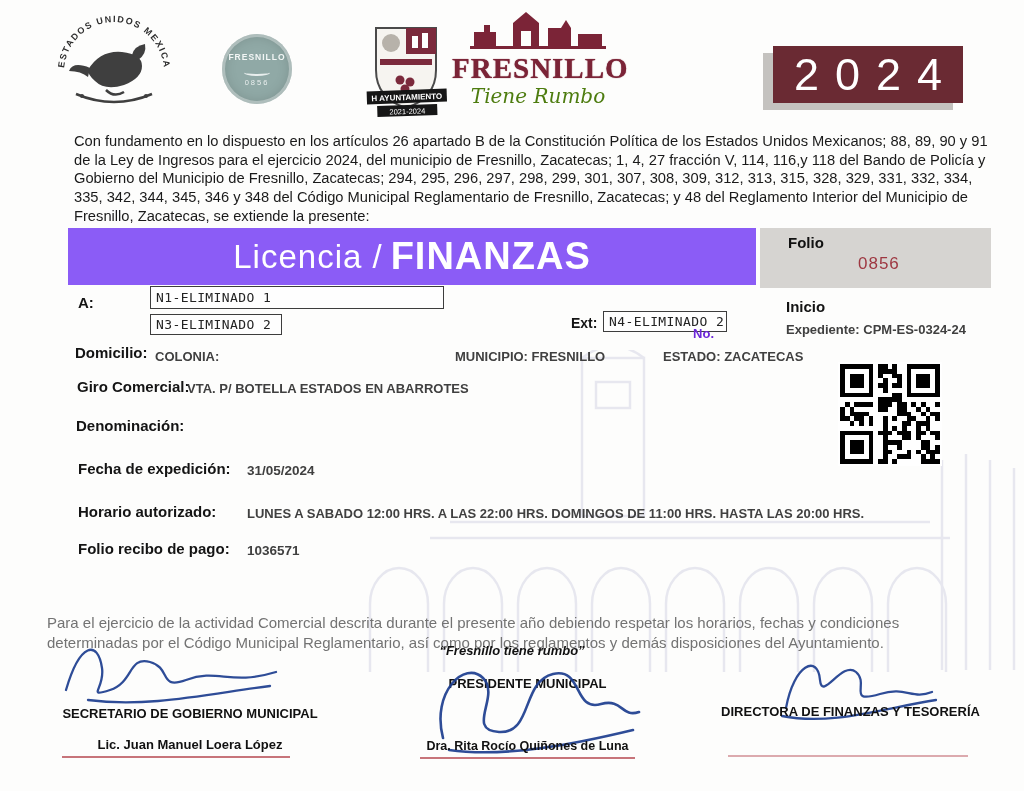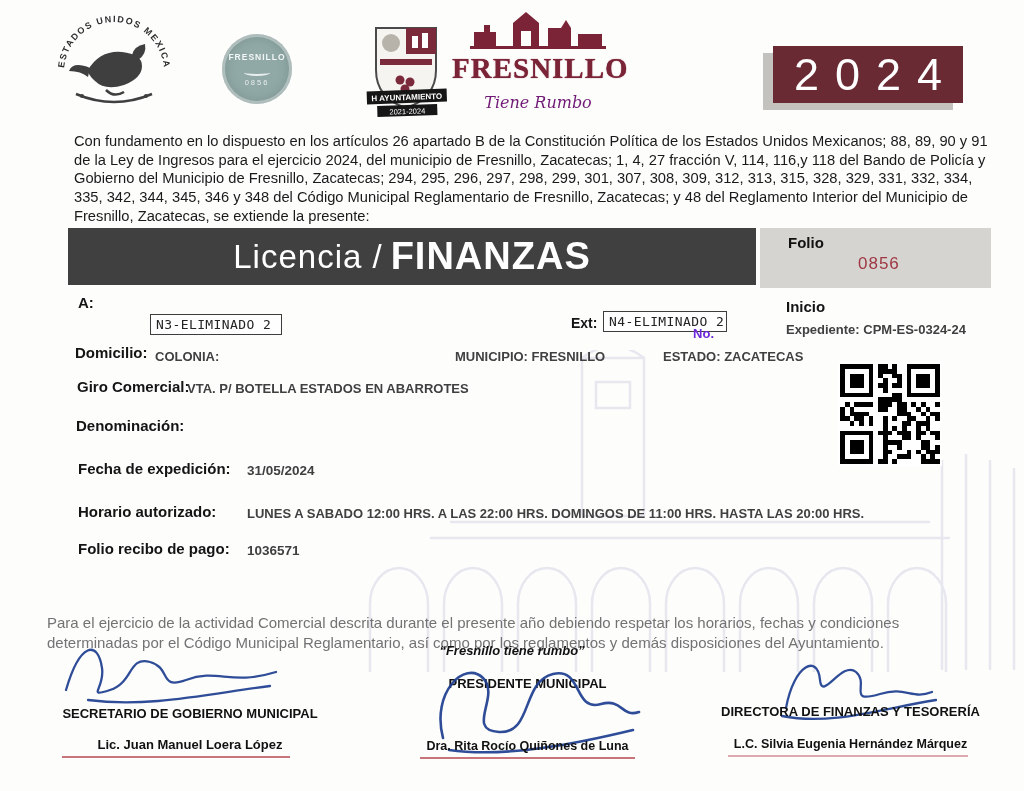--- a/index.html
+++ b/index.html
@@ -19,29 +19,29 @@
   .seal{position:absolute;left:222px;top:34px;width:70px;height:70px;border-radius:50%;
         background:#90a9a6;display:flex;flex-direction:column;align-items:center;justify-content:center;
         box-shadow:inset 0 0 0 3px rgba(255,255,255,.35), inset 0 0 14px rgba(0,0,0,.18)}
   .seal-name{font-size:8.5px;font-weight:bold;color:#f2f6f5;letter-spacing:1px}
   .seal-mark{width:26px;height:12px;border-bottom:2px solid #e9efee;border-radius:50%/30%;margin:2px 0}
   .seal-num{font-size:7.5px;color:#e9efee;letter-spacing:2px}
   .crest{position:absolute;left:366px;top:20px}
   .logo{position:absolute;left:452px;top:10px;width:172px;text-align:center}
   .logo-name{font-family:"Liberation Serif",serif;font-weight:bold;font-size:29px;color:#7b2437;
              letter-spacing:1px;line-height:1;text-shadow:0 0 1px #7b2437}
-  .logo-tag{font-family:"DejaVu Serif",serif;font-style:italic;font-size:16px;color:#701a75;margin-top:10px}
+  .logo-tag{font-family:"DejaVu Serif",serif;font-style:italic;font-size:20px;color:#4d7c0f;margin-top:1px}
   .year-block{position:absolute;left:773px;top:46px;width:190px;height:57px;background:#6a2a33;
               display:flex;align-items:center;justify-content:center;
               box-shadow:-10px 7px 0 rgba(150,145,140,.55)}
   .year-block span{color:#fff;font-size:45px;font-weight:normal;letter-spacing:16px;padding-left:16px}
 
   .intro{position:absolute;left:74px;top:132px;width:918px;font-size:14.7px;line-height:1.27;color:#1a1a1a}
 
-  .title-banner{position:absolute;left:68px;top:228px;width:688px;height:57px;background:#404040;
+  .title-banner{position:absolute;left:68px;top:228px;width:688px;height:57px;background:#8b5cf6;
                 display:flex;align-items:center;justify-content:center;gap:8px;color:#fff}
   .t-reg{font-size:33px;letter-spacing:1px}
   .t-bold{font-size:38px;font-weight:bold;letter-spacing:1px}
   .folio-box{position:absolute;left:760px;top:228px;width:231px;height:60px;background:#d6d4d1}
   .folio-label{position:absolute;left:28px;top:6px;font-weight:bold;font-size:15px;color:#111}
   .folio-value{position:absolute;left:98px;top:26px;font-size:17px;color:#9e3741;letter-spacing:1px}
 
   .no-overlay{position:absolute;right:12px;top:14px;font-weight:bold;font-size:13px;color:#6d28d9}
 
   .qr{position:absolute;left:838px;top:362px;width:104px;height:104px;background:#fff;padding:2px}
@@ -140,20 +140,23 @@
   <div class="title-banner">
     <span class="t-reg">Licencia /</span>
     <span class="t-bold">FINANZAS</span>
   </div>
   <div class="folio-box">
     <div class="folio-label">Folio</div>
     <div class="folio-value">0856</div>
   </div>
 
   <span class="lbl" style="left:78px;top:294px">A:</span>
+  <div class="vbox" style="left:150px;top:286px;width:294px">
+    <span class="mono">N1-ELIMINADO 1</span>
+  </div>
   <span class="lbl" style="left:786px;top:298px">Inicio</span>
 
   <div class="vbox" style="left:150px;top:314px;width:132px;height:21px">
     <span class="mono">N3-ELIMINADO 2</span>
   </div>
   <span class="lbl" style="left:571px;top:315px;font-size:14px">Ext:</span>
   <div class="vbox" style="left:603px;top:311px;width:124px;height:21px">
     <span class="mono">N4-ELIMINADO 2</span>
     <span class="no-overlay">No.</span>
   </div>
@@ -353,16 +356,15 @@
   </div>
 
   <div class="sig-title" style="left:50px;top:706px;width:280px">SECRETARIO DE GOBIERNO MUNICIPAL</div>
   <div class="sig-name" style="left:50px;top:737px;width:280px;font-size:13px">Lic. Juan Manuel Loera López</div>
   <div class="name-rule" style="left:62px;top:756px;width:228px"></div>
 
   <div class="sig-name" style="left:405px;top:739px;width:245px">Dra. Rita Rocío Quiñones de Luna</div>
   <div class="name-rule" style="left:420px;top:757px;width:215px"></div>
 
   <div class="sig-title" style="left:708px;top:704px;width:285px">DIRECTORA DE FINANZAS Y TESORERÍA</div>
-  <div class="sig-name" style="left:703px;top:737px;width:295px">L.C. Silvia Eugenia Hernández Márquez</div>
   <div class="name-rule" style="left:728px;top:755px;width:240px;opacity:.45"></div>
 
 </div>
 
 </body></html>

